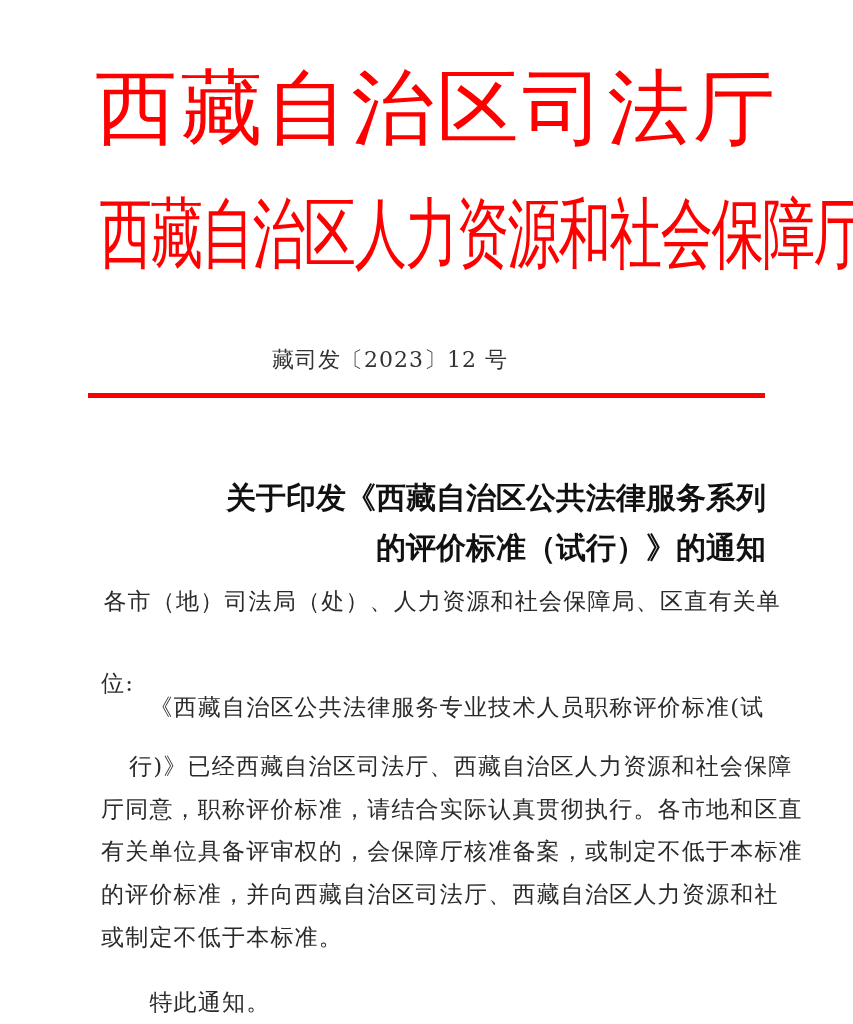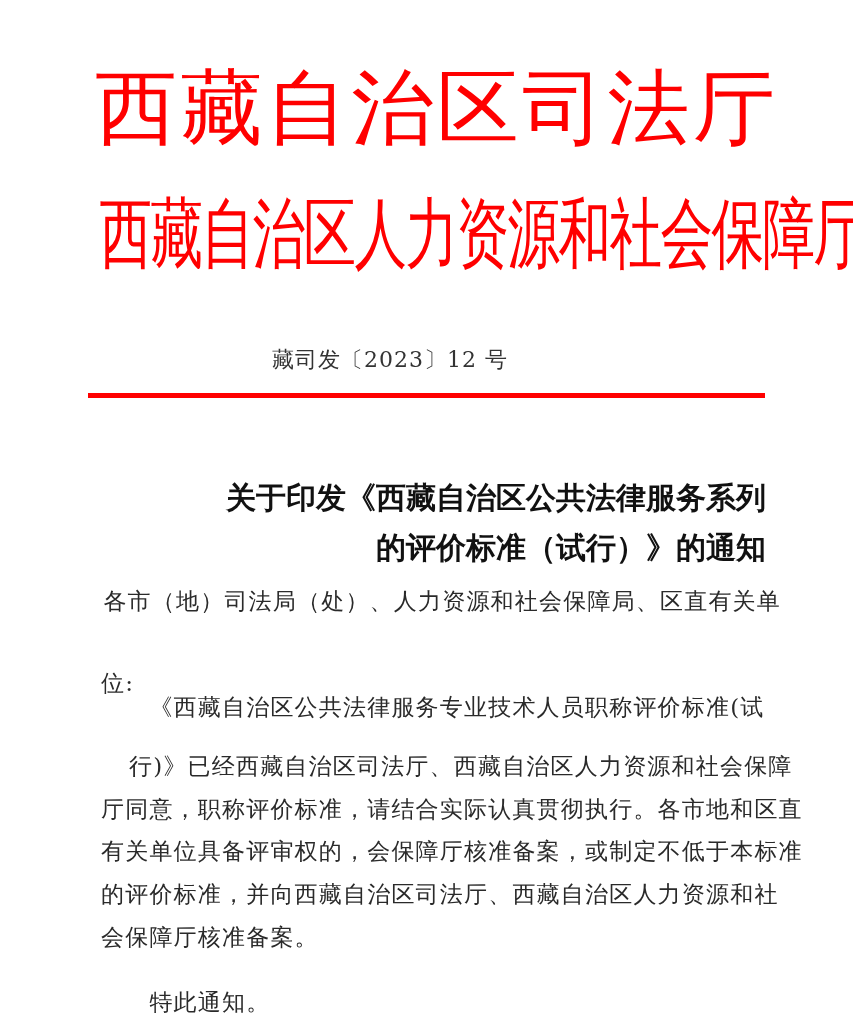--- a/index.html
+++ b/index.html
@@ -134,14 +134,14 @@
 <div class="abs title l2">的评价标准（试行）》的通知</div>
 
 <div class="abs body-line" style="top:586px;text-align:right;">各市（地）司法局（处）、人力资源和社会保障局、区直有关单</div>
 <div class="abs body-line" style="top:668px;">位:</div>
 
 <div class="abs body-line" style="top:692px;">　　《西藏自治区公共法律服务专业技术人员职称评价标准(试</div>
 <div class="abs body-line" style="top:751px;margin-left:28px;">行)》已经西藏自治区司法厅、西藏自治区人力资源和社会保障</div>
 <div class="abs body-line" style="top:794px;">厅同意，职称评价标准，请结合实际认真贯彻执行。各市地和区直</div>
 <div class="abs body-line" style="top:836px;">有关单位具备评审权的，会保障厅核准备案，或制定不低于本标准</div>
 <div class="abs body-line" style="top:879px;">的评价标准，并向西藏自治区司法厅、西藏自治区人力资源和社</div>
-<div class="abs body-line" style="top:922px;">会保障厅核准备案。</div>
+<div class="abs body-line" style="top:922px;">或制定不低于本标准。</div>
 <div class="abs body-line" style="top:943px;margin-top:44px;">　　特此通知。</div>
 
 </body></html>

